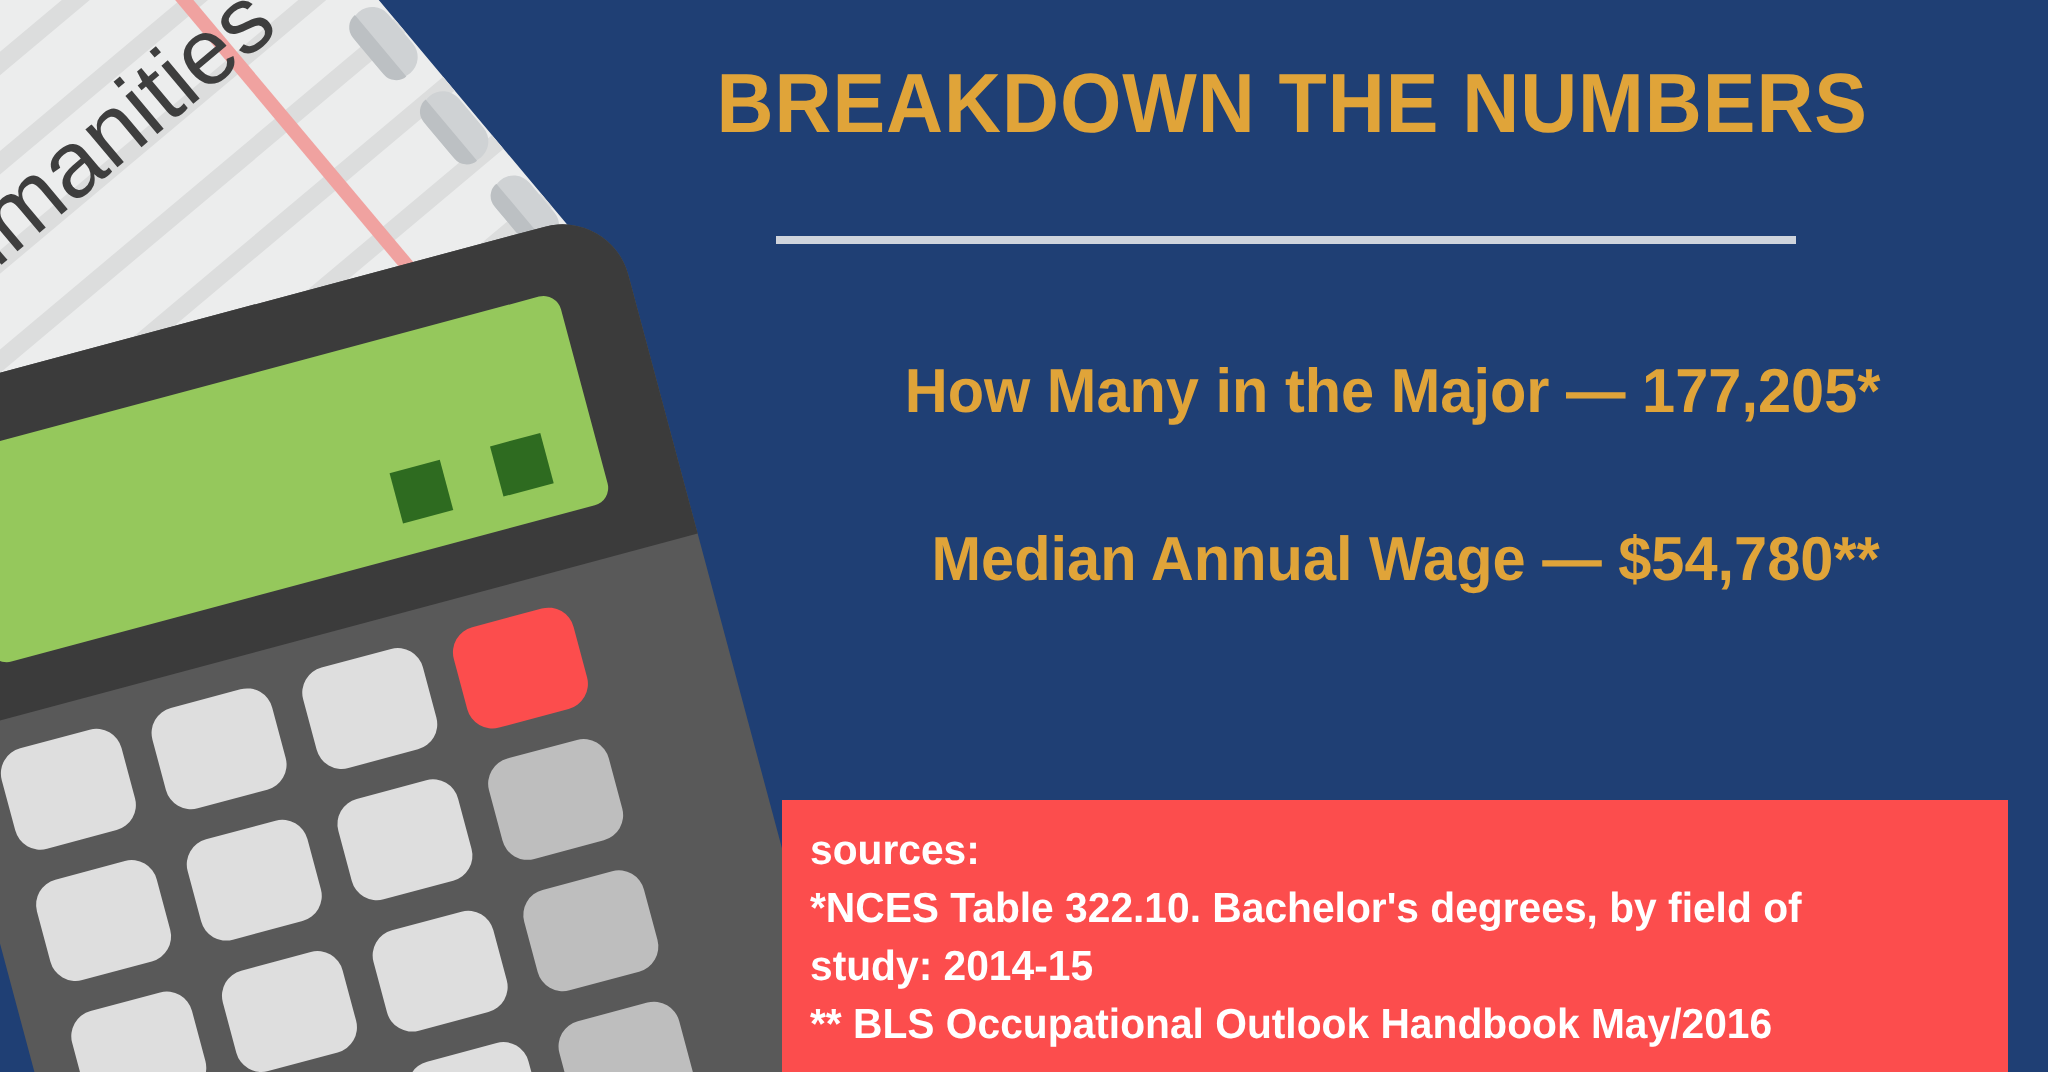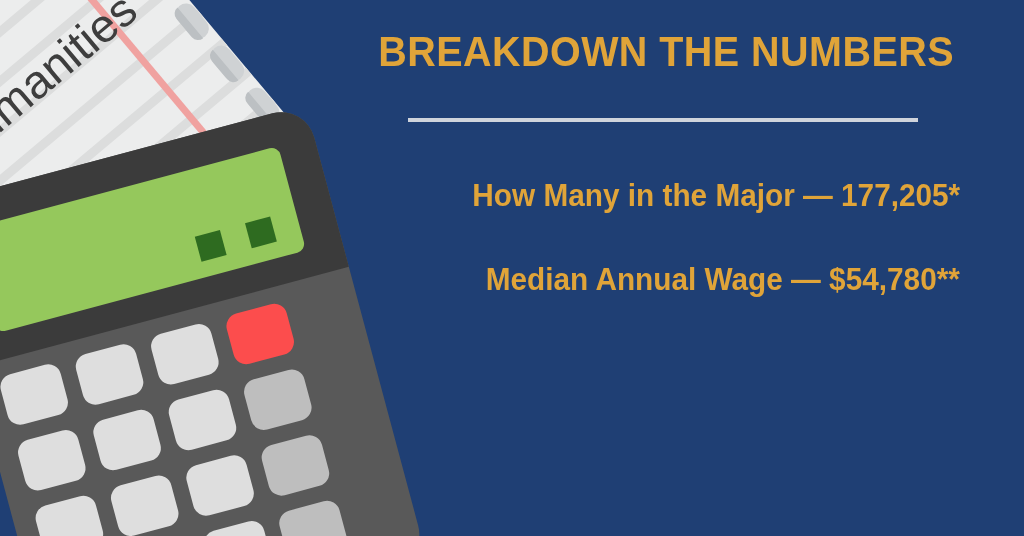--- a/index.html
+++ b/index.html
@@ -112,21 +112,21 @@
     width:62px; height:52px;
     background:#DEDEDE;
     border-radius:13px;
   }
   .calc-key.gray   { background:#BEBEBE; }
   .calc-key.red    { background:#FC4D4D; }
 
   
   #content {
     position:absolute;
-    left:360px; top:0;
+    left:340px; top:0;
     width:664px; height:536px;
   }
   #page-title {
     position:absolute;
     left:0; top:28px;
     width:608px;
     text-align:center;
     color:#E0A439;
     font-size:42px;
     font-weight:bold;
@@ -243,15 +243,21 @@
   <div id="content">
 
     <div id="page-title">BREAKDOWN THE NUMBERS</div>
 
     <div id="title-divider"></div>
 
     <div class="stat-line" id="stat-line-0">How Many in the Major —  177,205*</div>
 
     <div class="stat-line" id="stat-line-1">Median Annual Wage —  $54,780**</div>
 
+    <div id="sources-box">
+      <div class="sources-line">sources:</div>
+      <div class="sources-line">*NCES Table 322.10. Bachelor's degrees, by field of</div>
+      <div class="sources-line">study: 2014-15</div>
+      <div class="sources-line">** BLS Occupational Outlook Handbook May/2016</div>
+    </div>
 
   </div>
 </div>
 
 </body></html>

